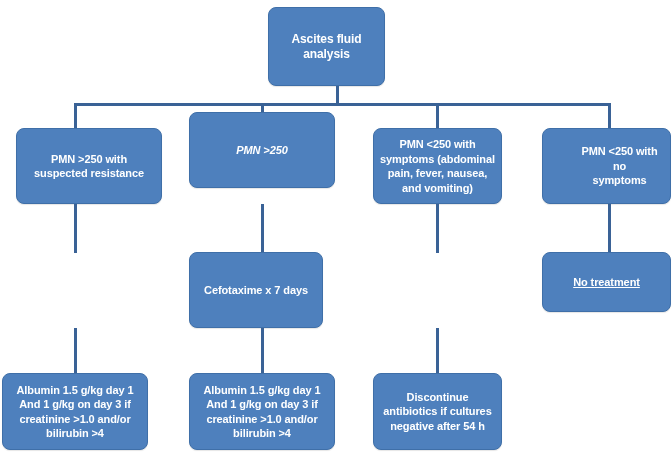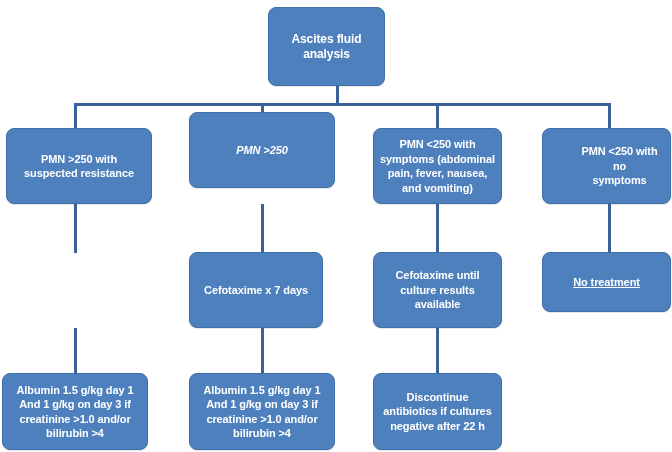--- a/index.html
+++ b/index.html
@@ -56,49 +56,46 @@
 
   <div class="conn v" style="left:336px; top:86px; height:20px;"></div>
 
   <div class="conn h" style="left:74px; top:103px; width:537px;"></div>
 
   <div class="conn v" style="left:74px; top:103px; height:27px;"></div>
   <div class="conn v" style="left:261px; top:103px; height:27px;"></div>
   <div class="conn v" style="left:436px; top:103px; height:27px;"></div>
   <div class="conn v" style="left:608px; top:103px; height:27px;"></div>
 
-  <div class="node" style="left:6px; top:128px; width:146px; height:76px;">PMN &gt;250 with suspected resistance</div>
+  <div class="node" style="left:16px; top:128px; width:146px; height:76px;">PMN &gt;250 with suspected resistance</div>
   <div class="node" style="left:189px; top:112px; width:146px; height:76px;font-style:italic;">PMN &gt;250</div>
   <div class="node" style="left:373px; top:128px; width:129px; height:76px;">PMN &lt;250 with
 symptoms (abdominal
 pain, fever, nausea,
 and vomiting)</div>
   <div class="node" style="left:542px; top:128px; width:129px; height:76px;padding-left:32px;">PMN &lt;250 with  no
 symptoms</div>
 
   <div class="conn v" style="left:74px; top:204px; height:49px;"></div>
   <div class="conn v" style="left:261px; top:204px; height:49px;"></div>
   <div class="conn v" style="left:436px; top:204px; height:49px;"></div>
   <div class="conn v" style="left:608px; top:204px; height:49px;"></div>
 
   <div class="node" style="left:189px; top:252px; width:134px; height:76px;">Cefotaxime x 7 days</div>
-  <div class="node" style="left:373px; top:252px; width:129px; height:76px;">Cefotaxime  until
-culture results
-available</div>
   <div class="node" style="left:542px; top:252px; width:129px; height:60px;text-decoration:underline;">No treatment</div>
 
   <div class="conn v" style="left:74px; top:328px; height:46px;"></div>
   <div class="conn v" style="left:261px; top:328px; height:46px;"></div>
   <div class="conn v" style="left:436px; top:328px; height:46px;"></div>
 
   <div class="node" style="left:2px; top:373px; width:146px; height:77px;">Albumin 1.5 g/kg day 1
 And 1 g/kg on day 3 if
 creatinine &gt;1.0 and/or
 bilirubin &gt;4</div>
   <div class="node" style="left:189px; top:373px; width:146px; height:77px;">Albumin 1.5 g/kg day 1
 And 1 g/kg on day 3 if
 creatinine &gt;1.0 and/or
 bilirubin &gt;4</div>
   <div class="node" style="left:373px; top:373px; width:129px; height:77px;">Discontinue
 antibiotics if cultures
-negative after 22 h</div>
+negative after 54 h</div>
 
 </div>
 
 </body></html>

